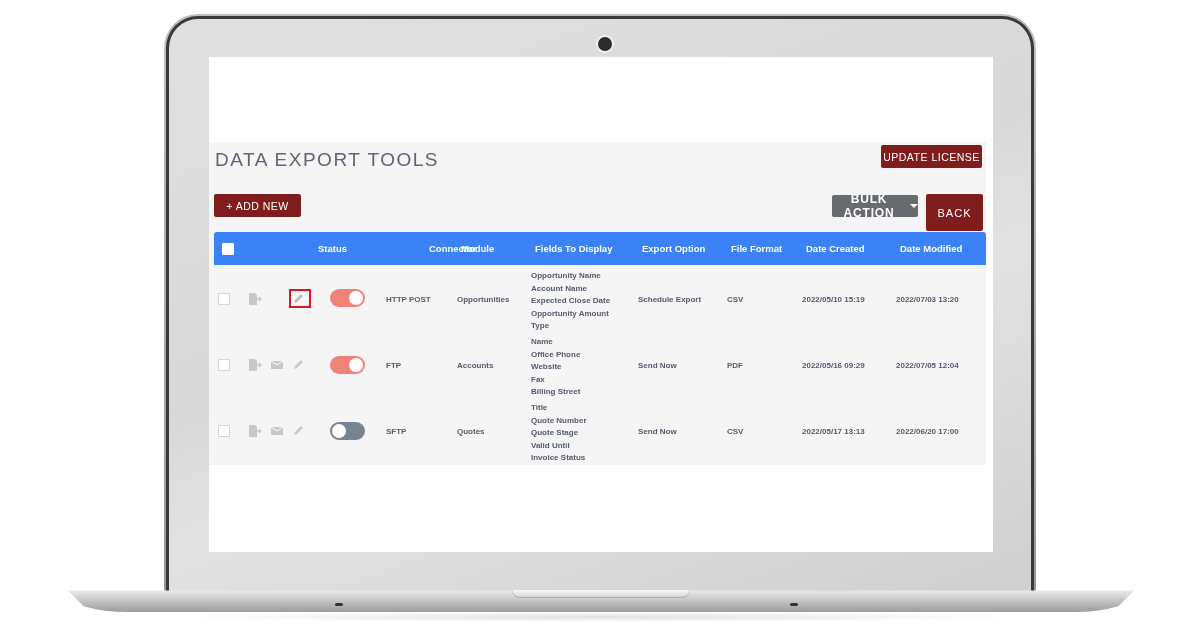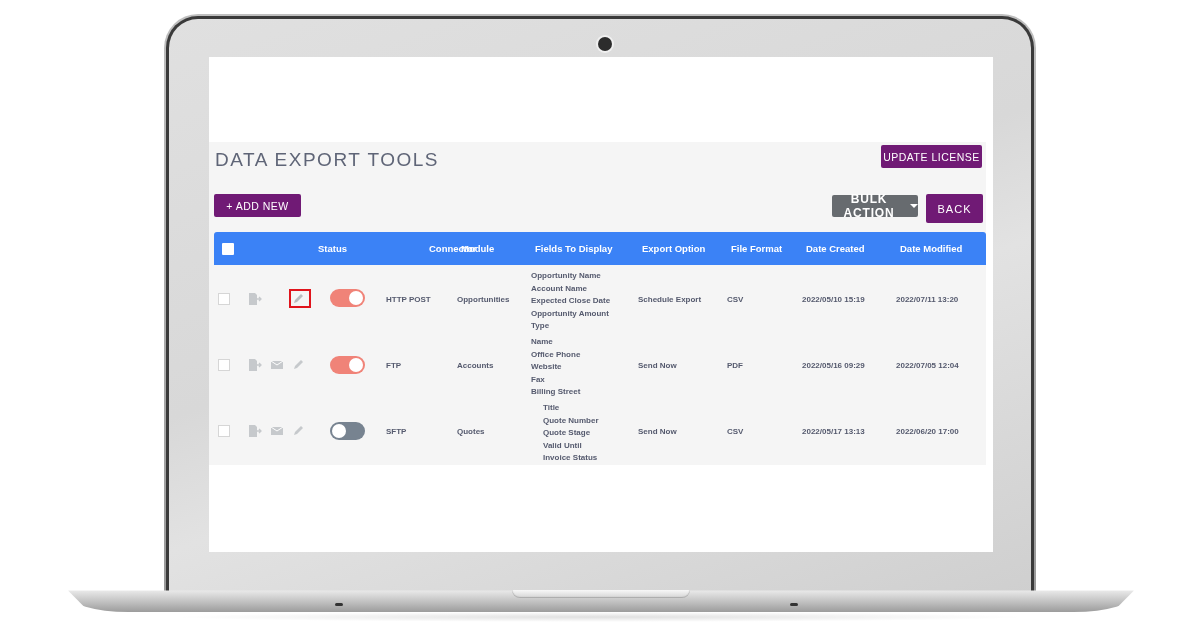--- a/index.html
+++ b/index.html
@@ -56,28 +56,28 @@
   .page-title {
     position: absolute; left: 6px; top: 7px;
     font-size: 19px; letter-spacing: 1.5px; color: #5f6577; font-weight: normal;
   }
   .btn {
     position: absolute; border: none; color: #ffffff;
     font-family: "Liberation Sans", sans-serif; cursor: pointer;
     display: flex; align-items: center; justify-content: center;
     border-radius: 2px;
   }
-  .btn-coral { background: #701a75; }
+  .btn-coral { background: #7f1d1d; }
   .btn-gray { background: #676b6f; }
   .update-license { left: 672px; top: 3px; width: 101px; height: 23px; font-size: 10.5px; letter-spacing: 0.5px; }
   .add-new { left: 5px; top: 52px; width: 87px; height: 23px; font-size: 10.5px; letter-spacing: 0.5px; }
   .bulk-action { left: 623px; top: 53px; width: 86px; height: 22px; font-size: 12px; font-weight: bold; letter-spacing: 0.8px; }
   .bulk-action .caret { display: inline-block; margin-left: 4px; width: 0; height: 0;
     border-left: 4px solid transparent; border-right: 4px solid transparent; border-top: 4px solid #ffffff; }
-  .back { left: 717px; top: 52px; width: 57px; height: 29px; font-size: 11px; letter-spacing: 1px; }
+  .back { left: 717px; top: 52px; width: 57px; height: 37px; font-size: 11px; letter-spacing: 1px; }
 
   
   .table-head {
     position: absolute; left: 5px; top: 90px; width: 772px; height: 33px;
     background: #3b82f6; border-radius: 3px 3px 0 0;
   }
   .th {
     position: absolute; top: 0; height: 33px; line-height: 33px;
     color: #ffffff; font-size: 9.5px; font-weight: bold; white-space: nowrap;
   }
@@ -165,21 +165,21 @@
       <div class="fields" style="top:3px;">
         <div>Opportunity Name</div>
         <div>Account Name</div>
         <div>Expected Close Date</div>
         <div>Opportunity Amount</div>
         <div>Type</div>
       </div>
       <div class="cell" style="left:424px; top:28px;">Schedule Export</div>
       <div class="cell" style="left:513px; top:28px;">CSV</div>
       <div class="cell" style="left:588px; top:28px;">2022/05/10 15:19</div>
-      <div class="cell" style="left:682px; top:28px;">2022/07/11 13:20</div>
+      <div class="cell" style="left:682px; top:28px;">2022/07/03 13:20</div>
     </div>
 
     <div class="row" style="top:191px; height:67px;">
       <div class="row-check" style="top:26px;"></div>
       <svg class="icon" style="left:34px; top:26px;" viewBox="0 0 14 12">
         <path d="M1 0h6l2 2v10H1z" fill="#c6c9cc"></path>
           <path d="M8 6h5M11 4l2 2-2 2" stroke="#c6c9cc" stroke-width="1.3" fill="none"></path>
       </svg>
       <svg class="icon" style="left:56px; top:26px;" viewBox="0 0 14 12">
         <rect x="1" y="2" width="12" height="8" fill="#c6c9cc"></rect>
@@ -217,21 +217,21 @@
           <path d="M1 2l6 4 6-4" stroke="#ffffff" stroke-width="1" fill="none"></path>
       </svg>
       <svg class="icon" style="left:78px; top:25px;" viewBox="0 0 14 12">
         <path d="M2 10l1-3 6-6 2 2-6 6z" fill="#c6c9cc"></path>
       </svg>
       <div class="toggle off" style="top:22px;">
           <div class="knob"></div>
         </div>
       <div class="cell" style="left:172px; top:27px;">SFTP</div>
       <div class="cell" style="left:243px; top:27px;">Quotes</div>
-      <div class="fields" style="top:2px;margin-left:12px;">
+      <div class="fields" style="top:2px;">
         <div>Title</div>
         <div>Quote Number</div>
         <div>Quote Stage</div>
         <div>Valid Until</div>
         <div>Invoice Status</div>
       </div>
       <div class="cell" style="left:424px; top:27px;">Send Now</div>
       <div class="cell" style="left:513px; top:27px;">CSV</div>
       <div class="cell" style="left:588px; top:27px;">2022/05/17 13:13</div>
       <div class="cell" style="left:682px; top:27px;">2022/06/20 17:00</div>

